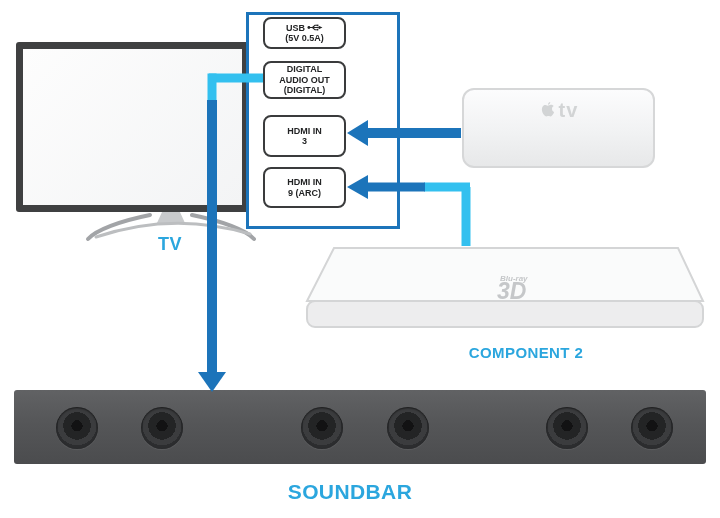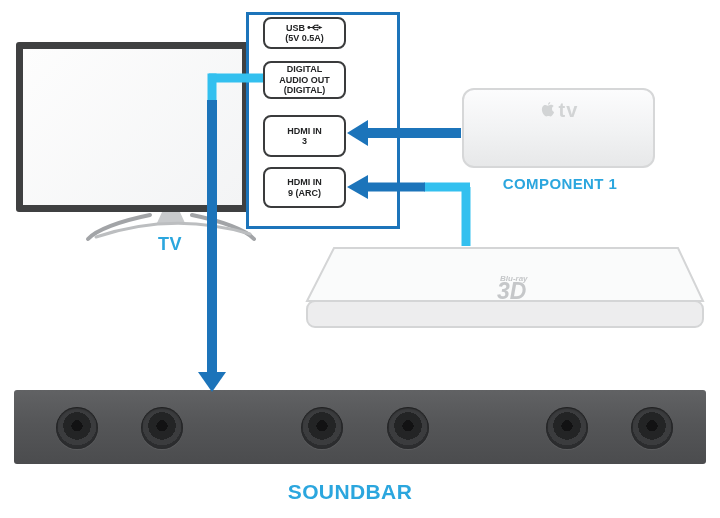--- a/index.html
+++ b/index.html
@@ -115,28 +115,28 @@
 
   <div class="comp1">
     <div class="comp1-logo">
       <svg width="17" height="21" viewBox="0 0 20 24">
         <path fill="#d2d4d5" d="M10 6.5 C8.8 5.4 7 5.2 5.8 5.9 C3.4 7.2 2.8 10.6 3.9 13.8 C4.9 16.6 6.9 19 8.6 19 C9.5 19 9.8 18.5 10.9 18.5 C12 18.5 12.3 19 13.2 19 C14.9 19 16.9 16.4 17.8 13.7 C16.1 13 15.2 11.5 15.3 9.9 C15.4 8.5 16.2 7.4 17.3 6.8 C16.3 5.5 14.7 5.2 13.9 5.3 C12.6 5.4 11.4 6.1 10 6.5 Z"></path>
         <path fill="#d2d4d5" d="M10.6 5.2 C10.5 3.8 11.6 2.3 13.2 2 C13.4 3.5 12.2 5 10.6 5.2 Z"></path>
       </svg>
       <span>tv</span>
     </div>
   </div>
-  <div class="label lbl-c1">COMPONENT 1</div>
 
   <svg class="comp2" width="402" height="92" viewBox="0 0 402 92">
     <path class="player-face" d="M30 5 L374 5 L399 58 L3 58 Z"></path>
     <rect class="player-base" x="3" y="58" width="396" height="26" rx="8"></rect>
     <text class="player-logo" x="196" y="38" font-size="8">Blu-ray</text>
     <text class="player-logo" x="193" y="56" font-size="23">3D</text>
   </svg>
+  <div class="label lbl-c2">COMPONENT 2</div>
 
   <div class="soundbar">
     <div class="spk" style="left:42px"></div>
     <div class="spk" style="left:127px"></div>
     <div class="spk" style="left:287px"></div>
     <div class="spk" style="left:373px"></div>
     <div class="spk" style="left:532px"></div>
     <div class="spk" style="left:617px"></div>
   </div>
   <div class="label lbl-sb">SOUNDBAR</div>

